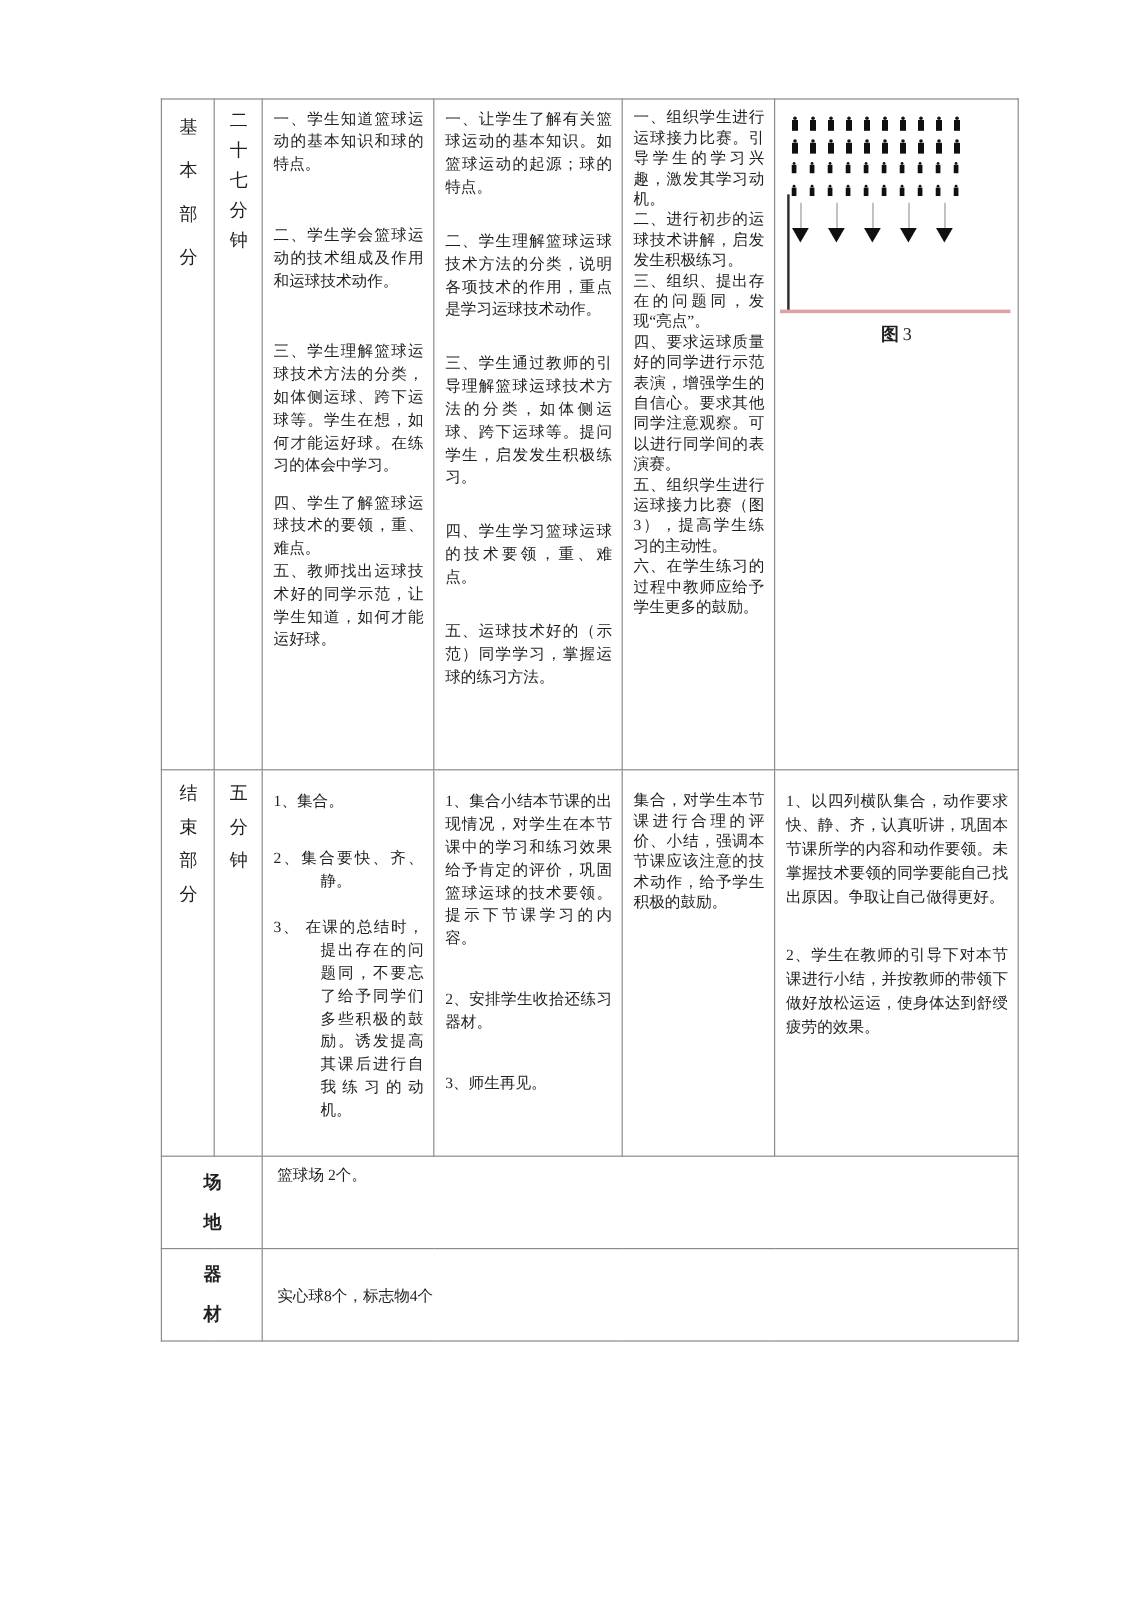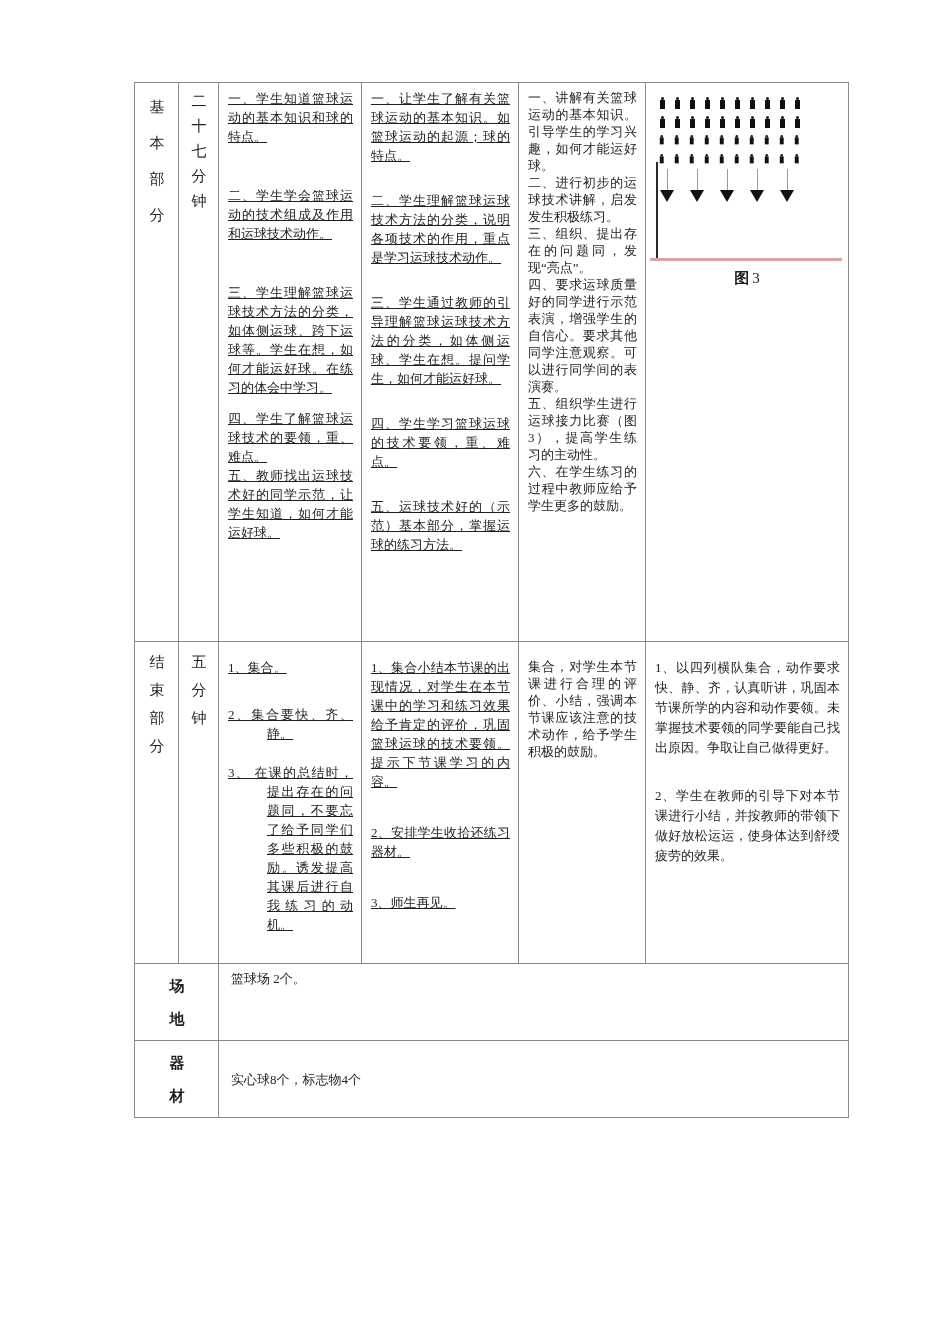--- a/index.html
+++ b/index.html
@@ -33,21 +33,21 @@
     word-break: break-all;
     text-align: center;
     letter-spacing: 0;
   }
   .lh36 { line-height: 36px; }
   .lh25 { line-height: 25px; }
   .lh28 { line-height: 28px; }
   .lh33 { line-height: 33px; }
   .bold { font-weight: bold; }
   .cell-text p { text-align: justify; text-justify: inter-character; }
-  .lh19 p { line-height: 19px; text-decoration: underline; }
+  .lh19 p { line-height: 19px; }
   .lh17 p { line-height: 17px; }
   .lh20 p { line-height: 20px; }
   .mb0  { margin-bottom: 0 !important; }
   .mb12 { margin-bottom: 12px !important; }
   .mb20 { margin-bottom: 20px !important; }
   .mb26 { margin-bottom: 26px !important; }
   .mb28 { margin-bottom: 28px !important; }
   .mb32 { margin-bottom: 32px !important; }
   .mb40 { margin-bottom: 40px !important; }
   .pt14 { padding-top: 16px !important; }
@@ -115,26 +115,26 @@
       <td class="cell-text lh19">
         <p class="mb40">一、学生知道篮球运动的基本知识和球的特点。</p>
         <p class="mb40">二、学生学会篮球运动的技术组成及作用和运球技术动作。</p>
         <p class="mb12">三、学生理解篮球运球技术方法的分类，如体侧运球、跨下运球等。学生在想，如何才能运好球。在练习的体会中学习。</p>
         <p class="mb0">四、学生了解篮球运球技术的要领，重、难点。</p>
         <p class="mb0">五、教师找出运球技术好的同学示范，让学生知道，如何才能运好球。</p>
       </td>
       <td class="cell-text lh19">
         <p class="mb26">一、让学生了解有关篮球运动的基本知识。如篮球运动的起源；球的特点。</p>
         <p class="mb26">二、学生理解篮球运球技术方法的分类，说明各项技术的作用，重点是学习运球技术动作。</p>
-        <p class="mb26">三、学生通过教师的引导理解篮球运球技术方法的分类，如体侧运球、学生在想。提问学生，如何才能运好球。</p>
+        <p class="mb26">三、学生通过教师的引导理解篮球运球技术方法的分类，如体侧运球、跨下运球等。提问学生，启发发生积极练习。</p>
         <p class="mb26">四、学生学习篮球运球的技术要领，重、难点。</p>
-        <p class="mb0">五、运球技术好的（示范）基本部分，掌握运球的练习方法。</p>
+        <p class="mb0">五、运球技术好的（示范）同学学习，掌握运球的练习方法。</p>
       </td>
       <td class="cell-text lh17">
-        <p class="mb0">一、讲解有关篮球运动的基本知识。引导学生的学习兴趣，如何才能运好球。</p>
+        <p class="mb0">一、组织学生进行运球接力比赛。引导学生的学习兴趣，激发其学习动机。</p>
         <p class="mb0">二、进行初步的运球技术讲解，启发发生积极练习。</p>
         <p class="mb0">三、组织、提出存在的问题同，发现“亮点”。</p>
         <p class="mb0">四、要求运球质量好的同学进行示范表演，增强学生的自信心。要求其他同学注意观察。可以进行同学间的表演赛。</p>
         <p class="mb0">五、组织学生进行运球接力比赛（图3），提高学生练习的主动性。</p>
         <p class="mb0">六、在学生练习的过程中教师应给予学生更多的鼓励。</p>
       </td>
       <td class="figcell">
         <span class="sideline"></span>
         <span class="formation">
               <span class="person"></span>

